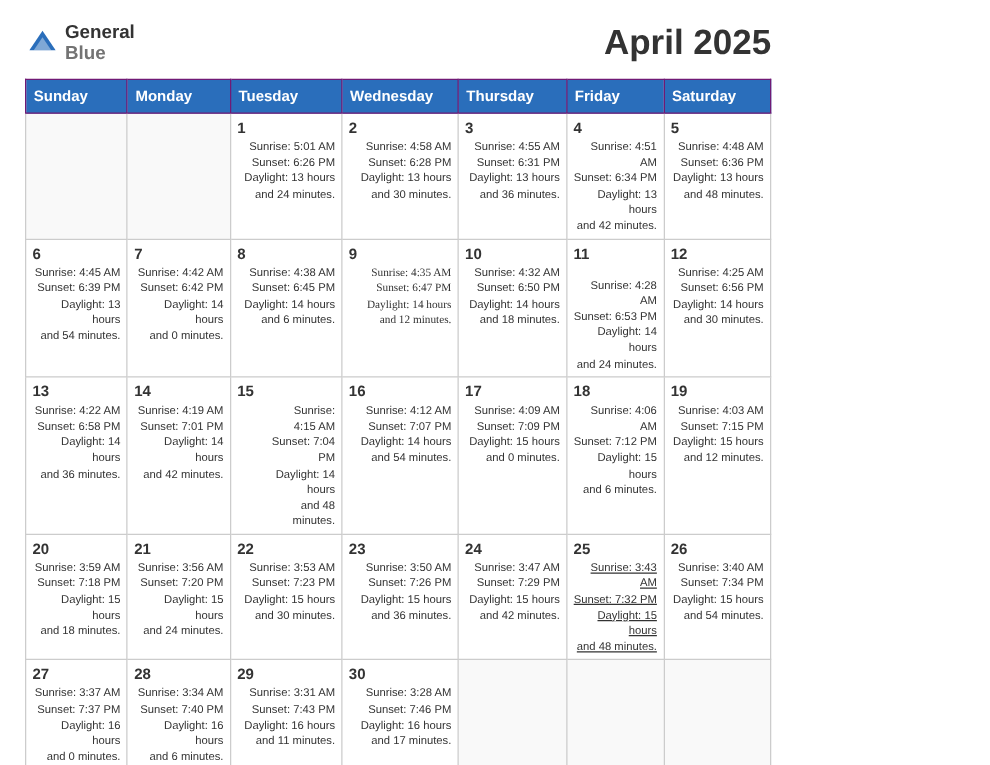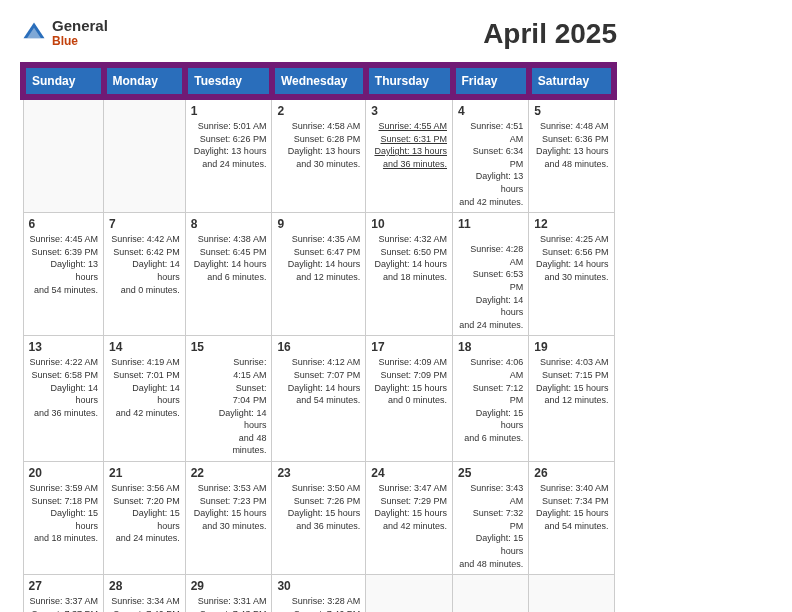--- a/index.html
+++ b/index.html
@@ -32,23 +32,23 @@
       display: flex;
       flex-direction: column;
       line-height: 1.1;
     }
     .logo-general {
       font-size: 15px;
       font-weight: bold;
       color: #333;
     }
     .logo-blue {
-      font-size: 12px;
-      font-weight: bold;
-      color: #c2410c;
+      font-size: 15px;
+      font-weight: bold;
+      color: #737373;
     }
     .logo-icon {
       width: 28px;
       height: 28px;
     }
     .title-block {
       text-align: center;
     }
     .title-month {
       font-size: 28px;
@@ -64,21 +64,21 @@
       border-collapse: collapse;
       flex: 1;
     }
     .calendar th {
       background-color: #2a6ebb;
       color: #fff;
       font-size: 12px;
       font-weight: bold;
       padding: 6px 6px;
       text-align: left;
-      border: 6px solid #701a75;
+      border: 1px solid #701a75;
     }
     .calendar td {
       vertical-align: top;
       font-size: 9.5px;
       color: #333;
       border: 1px solid #ccc;
       padding: 4px 5px;
       width: 107px;
       height: 80px;
       background: #fff;
@@ -145,21 +145,21 @@
           </td>
           <td>
             <span class="day-number">2</span>
             <div class="day-info" style="white-space: pre-line;">Sunrise: 4:58 AM
 Sunset: 6:28 PM
 Daylight: 13 hours
 and 30 minutes.</div>
           </td>
           <td>
             <span class="day-number">3</span>
-            <div class="day-info" style="white-space: pre-line; text-decoration: underline;">Sunrise: 4:55 AM
+            <div class="day-info" style="white-space: pre-line;">Sunrise: 4:55 AM
 Sunset: 6:31 PM
 Daylight: 13 hours
 and 36 minutes.</div>
           </td>
           <td>
             <span class="day-number">4</span>
             <div class="day-info" style="white-space: pre-line;">Sunrise: 4:51 AM
 Sunset: 6:34 PM
 Daylight: 13 hours
 and 42 minutes.</div>
@@ -189,21 +189,21 @@
           </td>
           <td>
             <span class="day-number">8</span>
             <div class="day-info" style="white-space: pre-line;">Sunrise: 4:38 AM
 Sunset: 6:45 PM
 Daylight: 14 hours
 and 6 minutes.</div>
           </td>
           <td>
             <span class="day-number">9</span>
-            <div class="day-info" style="white-space: pre-line;">Sunrise: 4:35 AM
+            <div class="day-info" style="white-space: pre-line; font-family: Liberation Serif, serif;">Sunrise: 4:35 AM
 Sunset: 6:47 PM
 Daylight: 14 hours
 and 12 minutes.</div>
           </td>
           <td>
             <span class="day-number">10</span>
             <div class="day-info" style="white-space: pre-line;">Sunrise: 4:32 AM
 Sunset: 6:50 PM
 Daylight: 14 hours
 and 18 minutes.</div>
@@ -305,21 +305,21 @@
           </td>
           <td>
             <span class="day-number">24</span>
             <div class="day-info" style="white-space: pre-line;">Sunrise: 3:47 AM
 Sunset: 7:29 PM
 Daylight: 15 hours
 and 42 minutes.</div>
           </td>
           <td>
             <span class="day-number">25</span>
-            <div class="day-info" style="white-space: pre-line;">Sunrise: 3:43 AM
+            <div class="day-info" style="white-space: pre-line; text-decoration: underline;">Sunrise: 3:43 AM
 Sunset: 7:32 PM
 Daylight: 15 hours
 and 48 minutes.</div>
           </td>
           <td>
             <span class="day-number">26</span>
             <div class="day-info" style="white-space: pre-line;">Sunrise: 3:40 AM
 Sunset: 7:34 PM
 Daylight: 15 hours
 and 54 minutes.</div>

